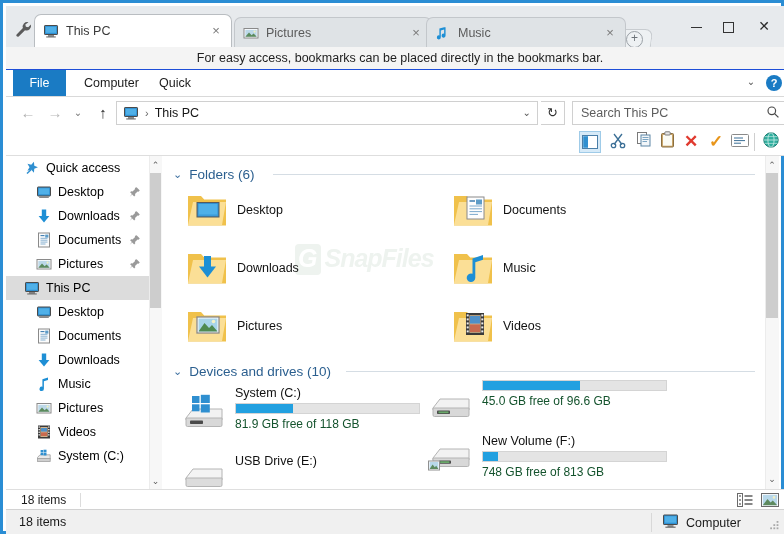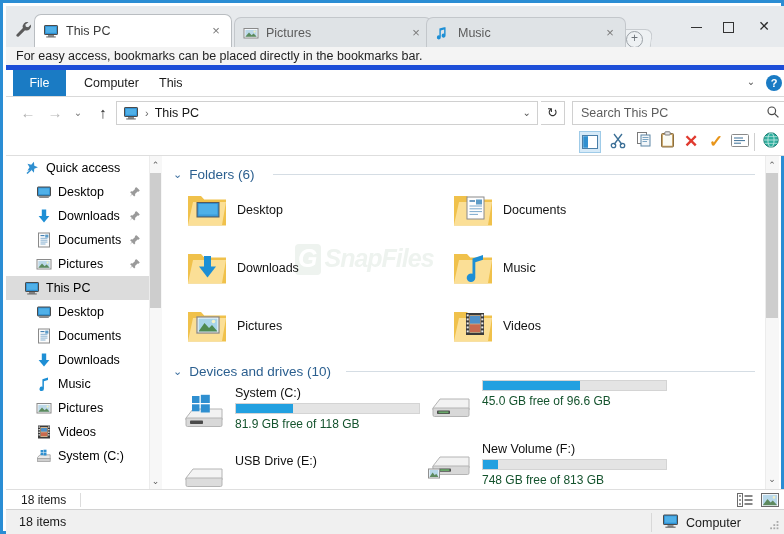--- a/index.html
+++ b/index.html
@@ -120,27 +120,28 @@
   #btn-close    { left: 736px; }
   #btn-minimize .glyph { display:inline-block; width:11px; height:1px; background:#333; vertical-align: middle; }
   #btn-maximize .glyph { display:inline-block; width:11px; height:11px; border:1.3px solid #333; box-sizing:border-box; vertical-align: middle; }
 
   
   #bookmark-bar {
     position: absolute;
     left: 3px; top: 44px;
     width: 778px; height: 23px;
     background: #f4f4f4;
-    border-bottom: 5px solid #1d4ed8;
+    border-bottom: 1px solid #1d4ed8;
     box-sizing: border-box;
     display: flex;
     align-items: center;
     padding-left: 10px;
     font-size: 12.5px;
     color: #1e1e1e;
+    justify-content: center;
   }
 
   
   #ribbon {
     position: absolute;
     left: 3px; top: 67px;
     width: 778px; height: 27px;
     background: #ffffff;
     border-bottom: 1px solid #d9d9d9;
     box-sizing: border-box;
@@ -567,21 +568,21 @@
     <div class="wincontrol" id="btn-close">✕</div>
   </div>
 
   <div id="bookmark-bar">
     <span>For easy access, bookmarks can be placed directly in the bookmarks bar.</span>
   </div>
 
   <div id="ribbon">
     <div id="ribbon-file">File</div>
     <div class="ribbon-tab" id="ribbon-computer">Computer</div>
-    <div class="ribbon-tab" id="ribbon-view">This</div>
+    <div class="ribbon-tab" id="ribbon-view">Quick</div>
     <div id="ribbon-chevron">⌄</div>
     <div id="ribbon-help">?</div>
   </div>
 
   <div id="addressbar-row">
     <div class="navbtn" id="nav-back">←</div>
     <div class="navbtn" id="nav-forward">→</div>
     <div class="navbtn" id="nav-recent">⌄</div>
     <div class="navbtn" id="nav-up">↑</div>
 
@@ -1014,21 +1015,21 @@
         <svg width="48" height="36" viewBox="0 0 48 36">
           <path d="M5 16 L12 7 h29 v11 H5 z" fill="#f4f4f4" stroke="#b4b4b4" stroke-width="1"></path>
           <path d="M5 16 h36 v7 a1.5 1.5 0 0 1-1.5 1.5 H6.5 A1.5 1.5 0 0 1 5 23 z" fill="#dcdcdc" stroke="#b4b4b4" stroke-width="1"></path>
         </svg>
       </span>
       <span class="drive-info">
         <span class="drive-name" style="display:block">USB Drive (E:)</span>
       </span>
     </div>
 
-    <div class="drive-tile" style="left:265px; top:284px">
+    <div class="drive-tile" style="left:265px; top:276px">
       <span class="drive-icon">
         <svg width="48" height="36" viewBox="0 0 48 36">
           <path d="M5 16 L12 7 h29 v11 H5 z" fill="#f2f2f2" stroke="#b4b4b4" stroke-width="1"></path>
           <path d="M5 16 h36 v7 a1.5 1.5 0 0 1-1.5 1.5 H6.5 A1.5 1.5 0 0 1 5 23 z" fill="#d8d8d8" stroke="#b4b4b4" stroke-width="1"></path>
           <rect x="11" y="18.4" width="12" height="3.4" rx="0.8" fill="#4a4a4a"></rect>
           <rect x="12.2" y="19.2" width="9.2" height="1.8" fill="#6aa86a"></rect>
           <rect x="0.5" y="19" width="11" height="9" fill="#fff" stroke="#909090" stroke-width="1"></rect>
           <rect x="1.6" y="20" width="8.8" height="7" fill="#b8d8ea"></rect>
           <path d="M1.6 27 L4.6 22.5 L6.8 25.2 L8.2 23.8 L10.4 27 Z" fill="#5d8a5f"></path>
         </svg>

